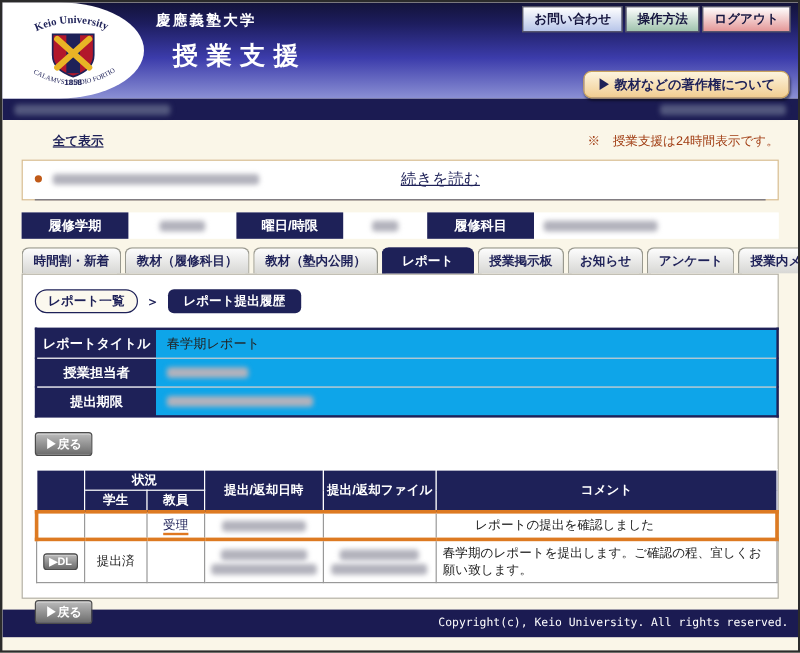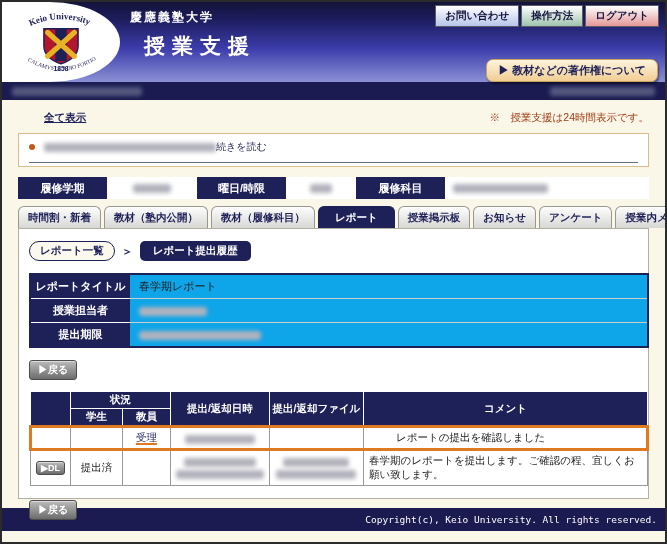--- a/index.html
+++ b/index.html
@@ -48,21 +48,21 @@
   .info-title-wrap { display:flex; align-items:center; border-bottom:1px solid #c8a468; padding:0 10px 2px 0; }
   .sq-icon { width:9px; height:9px; background:#e8a23c; margin-right:6px; }
   .info-title { color:#c8862e; font-size:14px; font-weight:bold; font-style:italic; letter-spacing:1px; }
   .show-all { margin-left:26px; color:#1e2158; font-size:10.5px; font-weight:bold; text-decoration:underline; cursor:pointer; }
   .notice-24h { margin-left:auto; color:#a03c12; font-size:10.5px; }
   .info-box {
     margin:5px 16px 0; height:34px; background:#fff; border:1px solid #d8bc8e; padding:6px 10px 0;
   }
   .info-line { display:flex; align-items:center; border-bottom:1px solid #6a6a7a; padding-bottom:8px; }
   .dot-icon { width:6px; height:6px; border-radius:50%; background:#c05a18; margin-right:9px; flex:none; }
-  .read-more { color:#1e2158; font-size:10px; cursor:pointer; }
+  .read-more { margin-left:118px; color:#1e2158; font-size:13px; text-decoration:underline; cursor:pointer; }
   
   .course-bar { margin:10px 16px 0; height:22px; display:flex; background:#fff; }
   .course-lbl {
     background:#1e2158; color:#fff; font-size:11px; font-weight:bold;
     width:89px; flex:none; display:flex; align-items:center; justify-content:center;
   }
   .course-val { display:flex; align-items:center; justify-content:center; }
   .cv1 { width:90px; flex:none; } .cv2 { width:70px; flex:none; }
   .cv3 { flex:1; justify-content:flex-start; padding-left:8px; }
   
@@ -181,22 +181,22 @@
         <span class="rd" style="width:22px"></span>
       </div>
     <div class="course-lbl">履修科目</div>
     <div class="course-val cv3">
         <span class="rd" style="width:95px"></span>
       </div>
   </div>
 
   <div class="tabs">
     <div class="tab">時間割・新着</div>
+    <div class="tab">教材（履修科目）</div>
     <div class="tab">教材（塾内公開）</div>
-    <div class="tab">教材（履修科目）</div>
     <div class="tab active">レポート</div>
     <div class="tab">授業掲示板</div>
     <div class="tab">お知らせ</div>
     <div class="tab">アンケート</div>
     <div class="tab">授業内メッセージ</div>
   </div>
 
   <div class="panel">
 
     <div class="crumbs">

